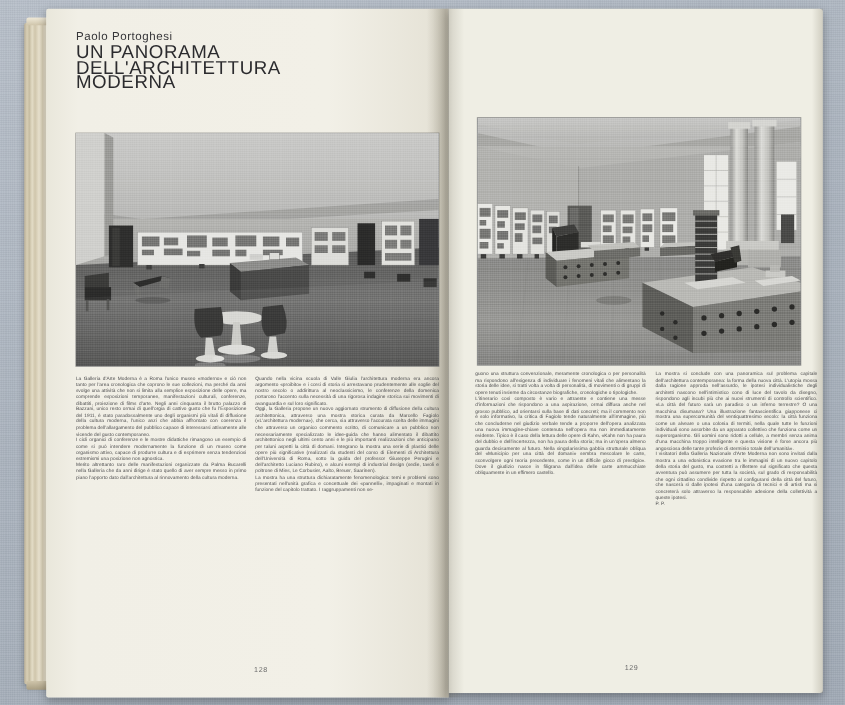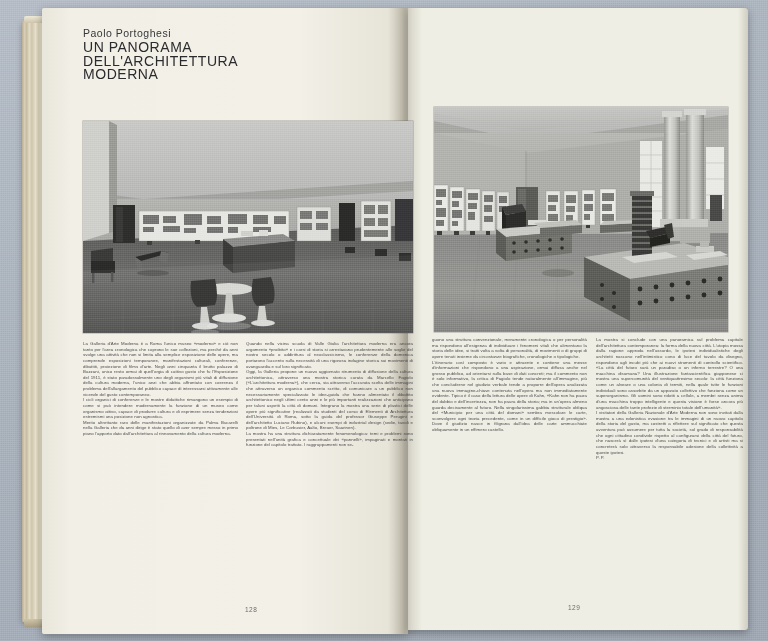--- a/index.html
+++ b/index.html
@@ -122,39 +122,39 @@
       rgba(120,114,96,0.00) 100%);
     pointer-events: none;
   }
 
   
   .page {
     position: absolute;
     top: 0;
     height: 626px;
   }
-  .page.p-left  { left: 34px;  width: 308px; padding-left: 41px; }
+  .page.p-left  { left: 20px;  width: 308px; padding-left: 41px; }
   .page.p-right { left: 386px; width: 340px; }
 
   
   .headline {
     position: absolute;
     left: 27px;
     top: 19px;
     width: 230px;
     color: #2c2c2c;
   }
   .byline {
     font-size: 10.5px;
     letter-spacing: 0.5px;
     margin: 0 0 2px 0;
     color: #37373a;
   }
   .title {
-    font-size: 14px;
+    font-size: 17px;
     line-height: 13.5px;
     letter-spacing: 0.55px;
     margin: 0;
     color: #2b2b2e;
     font-weight: 400;
   }
 
   
   .photo {
     position: absolute;

